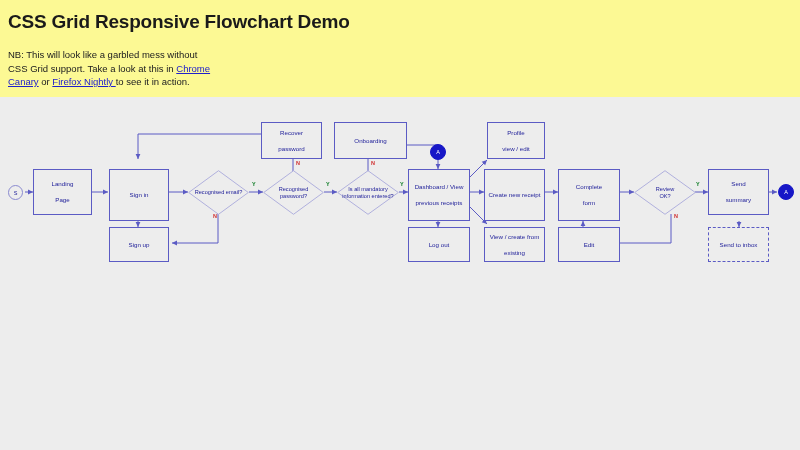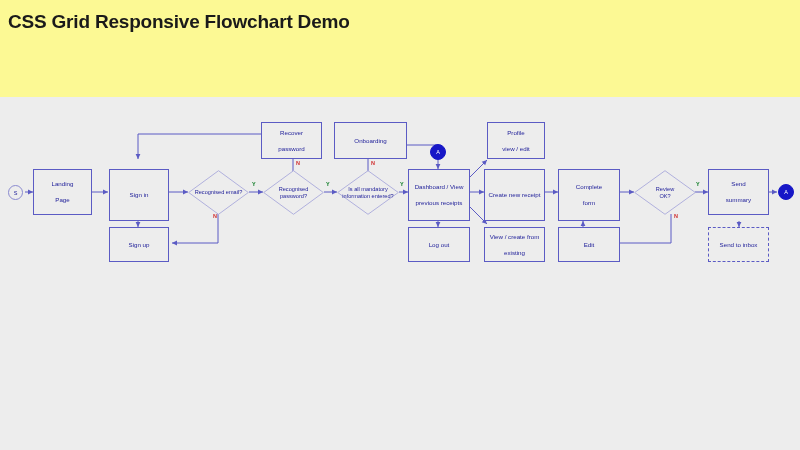--- a/index.html
+++ b/index.html
@@ -98,20 +98,21 @@
     font-weight: bold;
   }
   .edgelabel.yes { color: #0a7a22; }
   .edgelabel.no  { color: #d03030; }
 </style>
 </head>
 <body>
 
 <div id="header">
   <h1 id="page-title">CSS Grid Responsive Flowchart Demo</h1>
+  <p id="note"><span>NB: This will look like a garbled mess without CSS Grid support. Take a look at this in </span><a href="#">Chrome Canary</a><span> or </span><a href="#">Firefox Nightly </a><span>to see it in action.</span></p>
 </div>
 
 <div id="canvas">
 
   <svg id="wires" viewBox="0 0 800 353">
     <defs>
       <marker id="ah" markerWidth="6" markerHeight="6" refX="5" refY="3" orient="auto">
         <path d="M0,0.6 L5,3 L0,5.4 Z" fill="#5b5bc4"></path>
       </marker>
     </defs>

